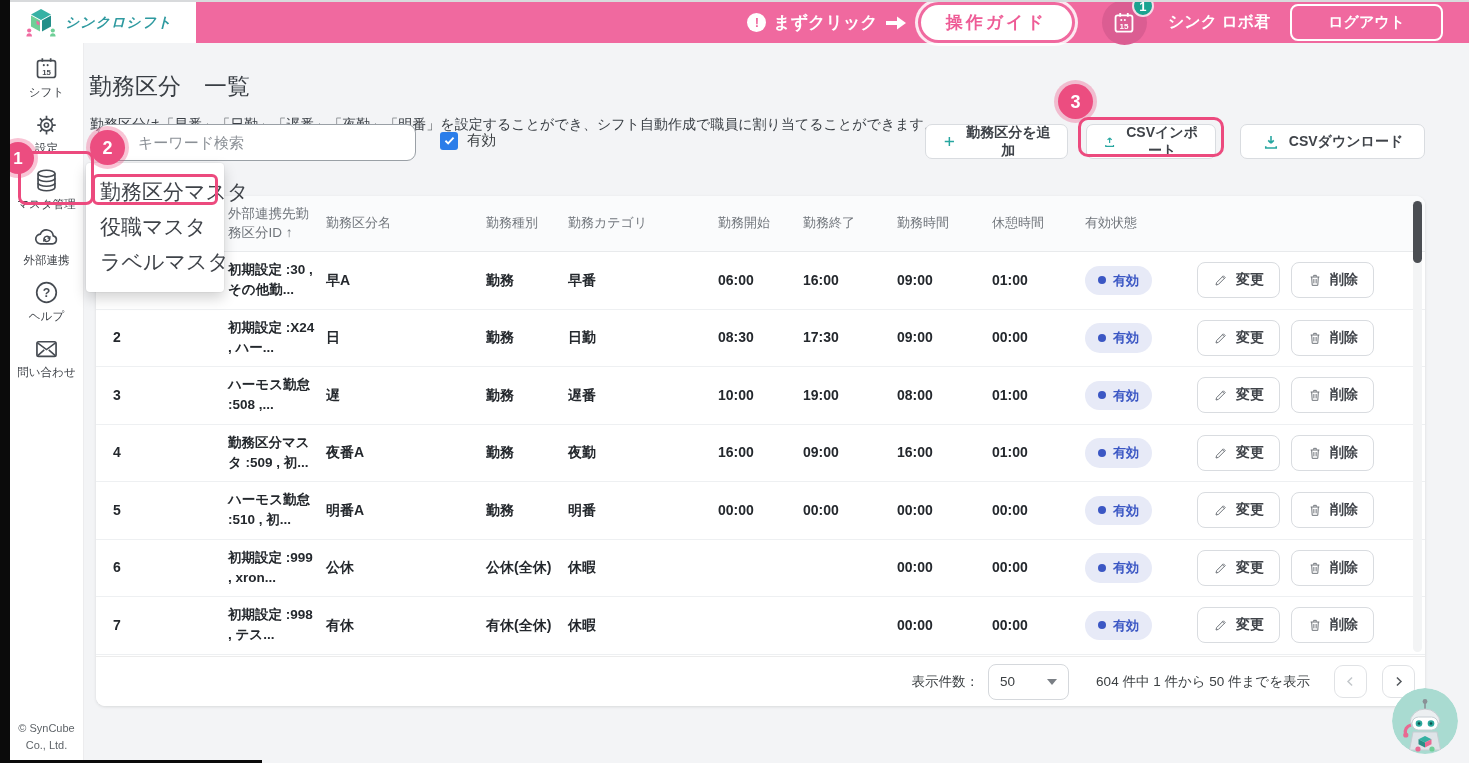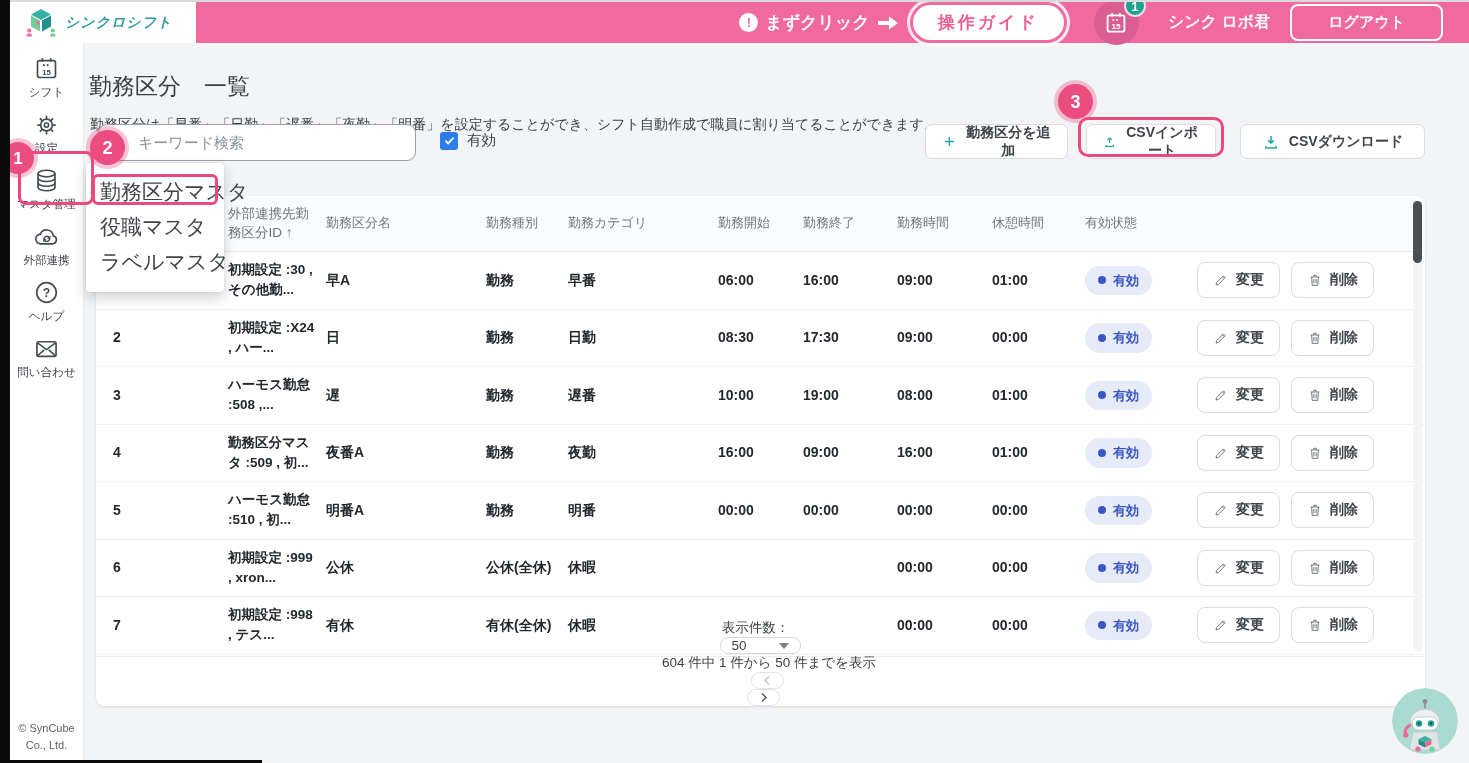--- a/index.html
+++ b/index.html
@@ -22,21 +22,21 @@
         font-weight:bold;display:grid;place-items:center;line-height:1;}
   .guide-btn{margin-left:14px;background:#fff;border:none;border-radius:999px;color:#ee5c96;
              font-weight:bold;font-size:17px;letter-spacing:3px;padding:6px 25px;cursor:pointer;
              box-shadow:0 0 0 3px #f0699f,0 0 0 6px rgba(255,255,255,.85);
              font-family:Liberation Sans, sans-serif;}
   .cal-wrap{position:relative;margin-left:30px;width:45px;height:45px;flex:none;cursor:pointer;}
   .cal-circle{width:45px;height:45px;border-radius:50%;background:#db5d92;display:grid;place-items:center;}
   .cal-count{position:absolute;top:-5px;right:-7px;width:22px;height:22px;border-radius:50%;
              background:#1ba390;border:2px solid #f8dbe8;color:#fff;font-size:13px;font-weight:bold;
              display:grid;place-items:center;box-sizing:border-box;line-height:1;}
-  .user-name{margin-left:29px;color:#fff;font-weight:bold;font-size:16px;}
+  .user-name{margin-left:21px;color:#fff;font-weight:bold;font-size:16px;}
   .logout-btn{margin-left:20px;background:transparent;border:2px solid #fff;border-radius:8px;
               color:#fff;font-weight:bold;font-size:15px;padding:7px 36px;cursor:pointer;font-family:inherit;}
 
   
   .sidebar{position:absolute;left:10px;top:43px;width:74px;bottom:0;background:#fff;z-index:10;
            border-right:1px solid #ececee;box-sizing:border-box;padding-top:12px;}
   .side-item{height:45px;margin-bottom:11px;display:flex;flex-direction:column;align-items:center;
              justify-content:flex-end;gap:3px;cursor:pointer;}
   .side-item .lbl{font-size:11.5px;color:#3f4349;white-space:nowrap;}
   .side-ic{width:27px;height:27px;flex:none;}
@@ -81,22 +81,22 @@
   .row-btn{height:36px;background:#fff;border:1px solid #d9dce0;border-radius:8px;
            display:inline-flex;align-items:center;gap:7px;padding:0 15px;font-size:14px;
            font-weight:600;color:#3f4349;cursor:pointer;font-family:inherit;}
   .c11{display:flex;gap:11px;}
   .sb-track{position:absolute;top:4px;right:3px;width:9px;bottom:54px;background:#f3f4f5;border-radius:5px;}
   .sb-thumb{position:absolute;top:5px;right:3px;width:9px;height:62px;background:#4b4e53;border-radius:5px;cursor:grab;}
 
   
   .tfoot{position:absolute;left:0;right:0;bottom:0;height:50px;border-top:1px solid #ececec;
          display:flex;align-items:center;justify-content:flex-end;padding-right:10px;box-sizing:border-box;
-         background:#fff;font-size:13.5px;color:#3c4043;flex-direction:column;}
-  .psel{margin-left:9px;width:81px;height:48px;border:1px solid #d5d8dc;border-radius:8px;
+         background:#fff;font-size:13.5px;color:#3c4043;}
+  .psel{margin-left:9px;width:81px;height:36px;border:1px solid #d5d8dc;border-radius:8px;
         display:flex;align-items:center;justify-content:space-between;padding:0 11px;
         box-sizing:border-box;cursor:pointer;background:#fff;}
   .caret{width:0;height:0;border-left:5px solid transparent;border-right:5px solid transparent;
          border-top:6px solid #7a7f85;}
   .range{margin-left:27px;}
   .pg-btn{width:33px;height:33px;border:1px solid #e0e2e5;border-radius:9px;background:#fff;
           display:grid;place-items:center;cursor:pointer;padding:0;}
   .pg-prev{margin-left:24px;}
   .pg-next{margin-left:15px;}
 

